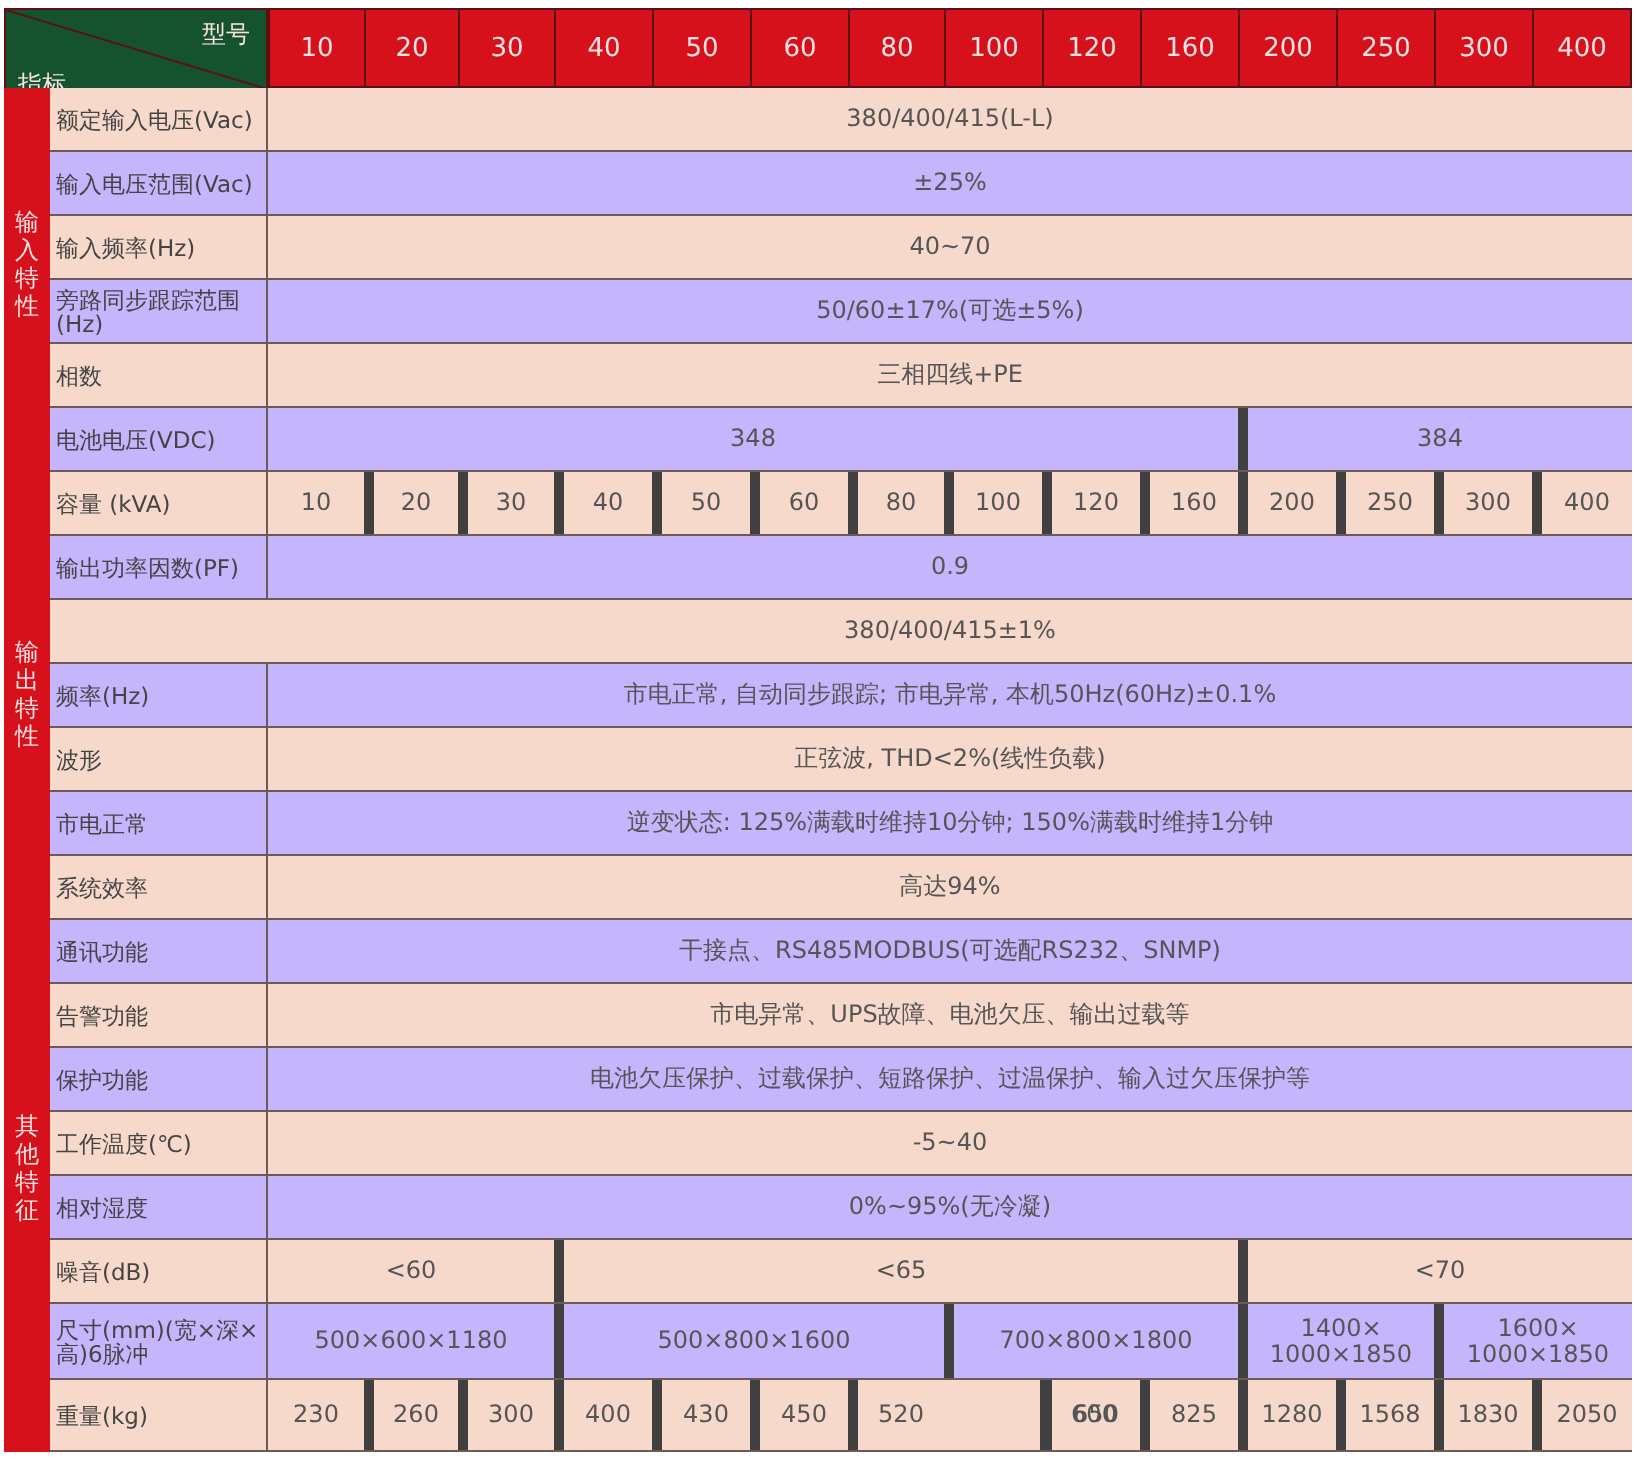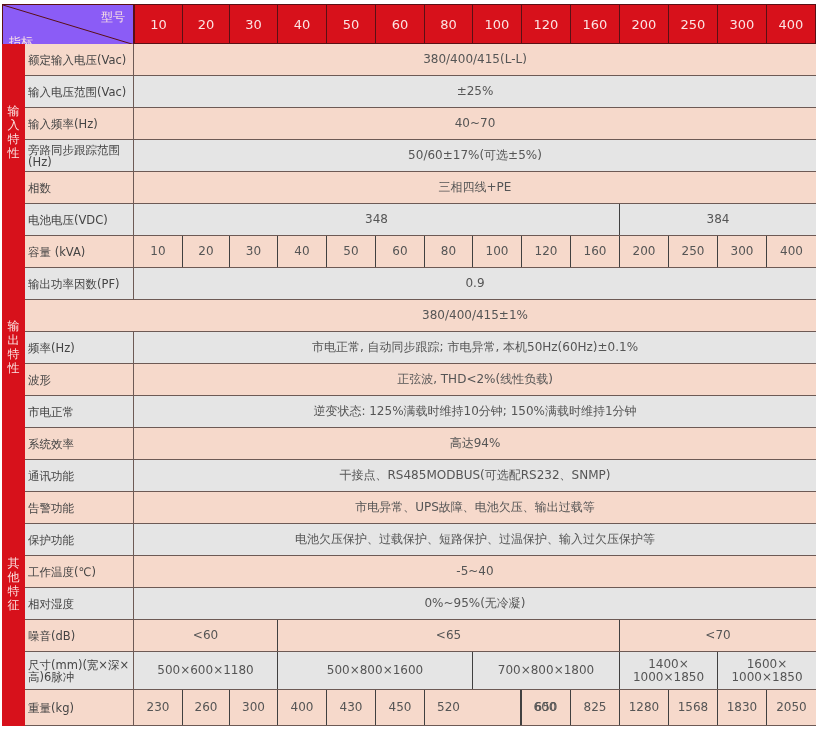--- a/index.html
+++ b/index.html
@@ -1,30 +1,30 @@
 <!DOCTYPE html>
 <html><head>
 <meta charset="utf-8">
 <style>
   html,body{margin:0;padding:0;background:#ffffff;}
   body{width:818px;height:732px;position:relative;overflow:hidden;font-family:"DejaVu Sans","Liberation Sans",sans-serif;color:#4a4a4a;}
   #spec{position:absolute;left:2px;top:4px;width:814px;height:722px;}
   .hdr{position:absolute;top:0;height:40px;background:#d7111b;border:1px solid #5a1015;box-sizing:border-box;color:#fbe3e3;font-size:13px;display:flex;align-items:center;justify-content:center;}
-  .corner{position:absolute;left:0;top:0;width:132px;height:52px;background:#8b5cf6;border:1px solid #5a1015;box-sizing:border-box;overflow:hidden;}
+  .corner{position:absolute;left:0;top:0;width:132px;height:52px;background:#14532d;border:1px solid #5a1015;box-sizing:border-box;overflow:hidden;}
   .corner svg{position:absolute;left:0;top:0;}
   .corner .tr{position:absolute;right:8px;top:4px;color:#fbe3e3;font-size:12px;}
   .corner .bl{position:absolute;left:6px;bottom:4px;color:#fbe3e3;font-size:12px;}
   .side{position:absolute;left:0;top:40px;width:23px;height:682px;background:#d7111b;}
   .grp{position:absolute;left:0;width:23px;color:#fbe3e3;font-size:12px;line-height:14px;text-align:center;writing-mode:horizontal-tb;}
   .row{position:absolute;left:23px;width:791px;box-sizing:border-box;border-bottom:1px solid #6d5a55;}
   .row.pink{background:#f6d9cb;}
-  .row.white{background:#e5e5e5;}
+  .row.white{background:#c4b5fd;}
   .lbl{position:absolute;left:0;top:0;bottom:0;width:109px;border-right:1px solid #6d5a55;box-sizing:border-box;font-size:11.5px;color:#444;display:flex;align-items:center;padding-left:3px;line-height:12px;}
   .cell{position:absolute;top:0;bottom:0;display:flex;align-items:center;justify-content:center;font-size:12px;color:#555;text-align:center;box-sizing:border-box;line-height:13px;}
-  .cell.bl{border-left:1px solid #404040;}
+  .cell.bl{border-left:5px solid #404040;}
 </style>
 </head>
 <body>
 
 <div id="spec">
   <div class="corner">
     <svg width="132" height="40">
         <line x1="0" y1="0" x2="132" y2="40" stroke="#5a1015" stroke-width="1"></line>
       </svg>
     <span class="tr">型号</span>

